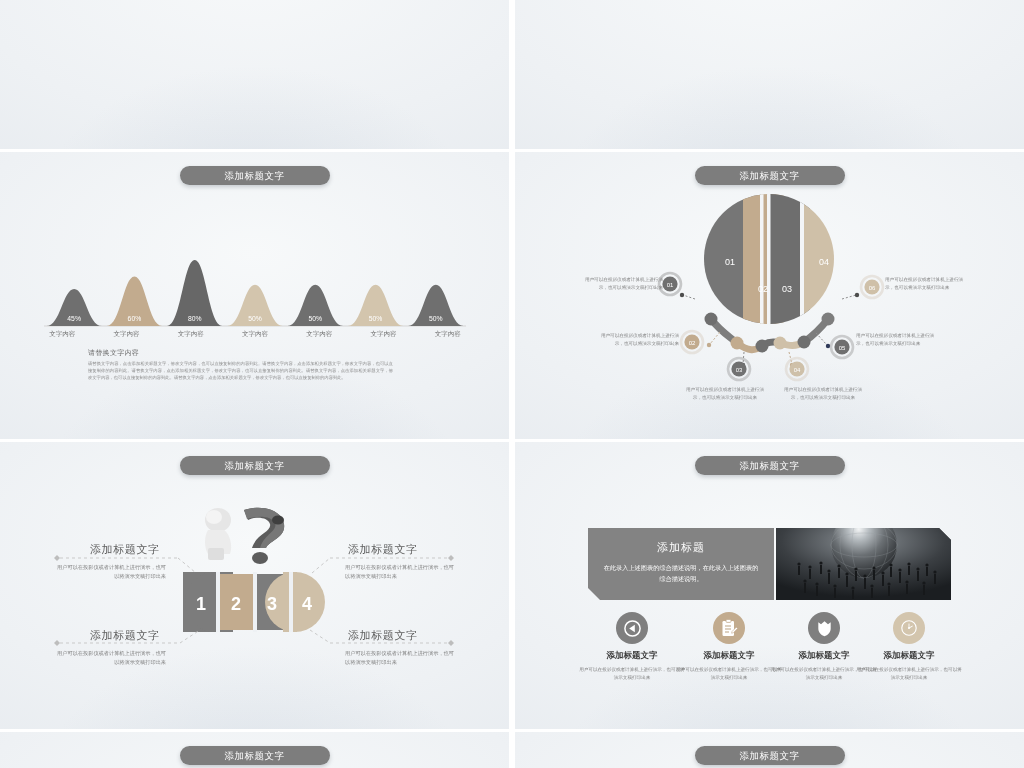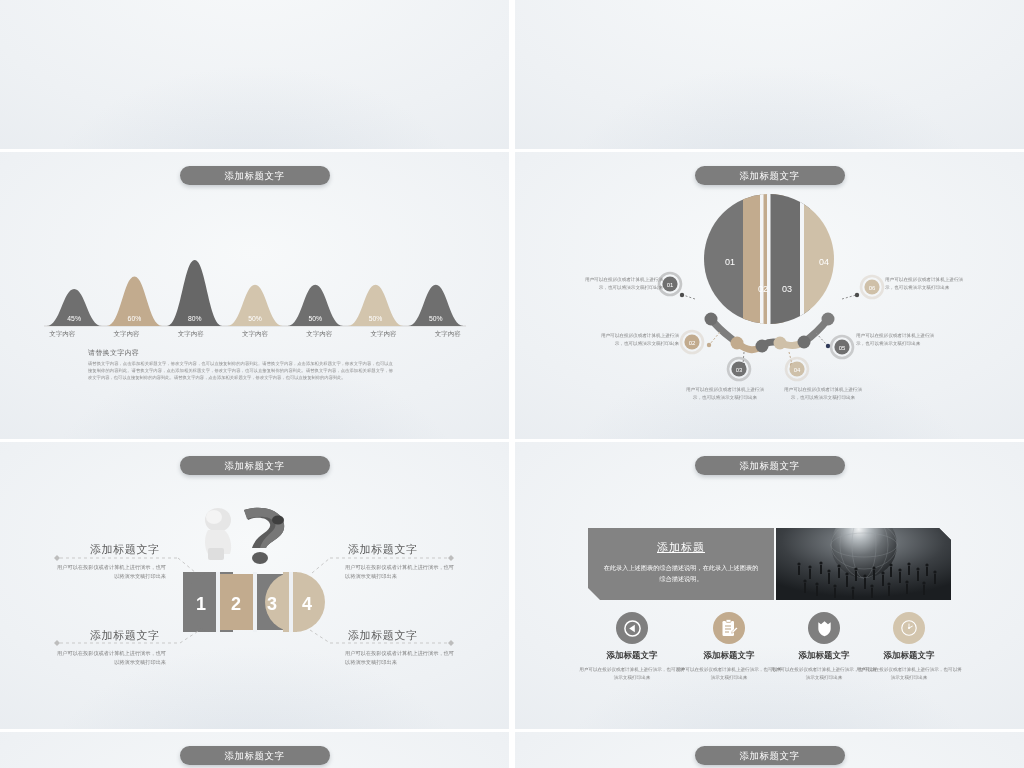--- a/index.html
+++ b/index.html
@@ -88,21 +88,21 @@
 
   
   .sF-panel {
     position:absolute; left: 588px; top: 528px;
     width: 186px; height: 72px;
     background: #838383;
     color:#fff; text-align:center;
     padding-top: 12px;
     clip-path: polygon(0 0, 100% 0, 100% 100%, 12px 100%, 0 calc(100% - 12px));
   }
-  .sF-panel h4 { font-size: 11px; font-weight:400; letter-spacing:1px; margin-bottom:7px;text-decoration:underline;}
+  .sF-panel h4 { font-size: 11px; font-weight:400; letter-spacing:1px; margin-bottom:7px;}
   .sF-panel p  { font-size: 6.2px; line-height: 11px; padding: 0 14px; }
   .sF-photo {
     position:absolute; left: 776px; top: 528px;
     width: 175px; height: 72px;
     background:
       radial-gradient(circle at 52% 30%, #d9dde0 0%, #9ba1a5 22%, #54585c 48%, #2e3235 70%, #1d2023 100%);
     clip-path: polygon(0 0, calc(100% - 12px) 0, 100% 12px, 100% 100%, 0 100%);
     overflow:hidden;
   }
   .sF-item {

